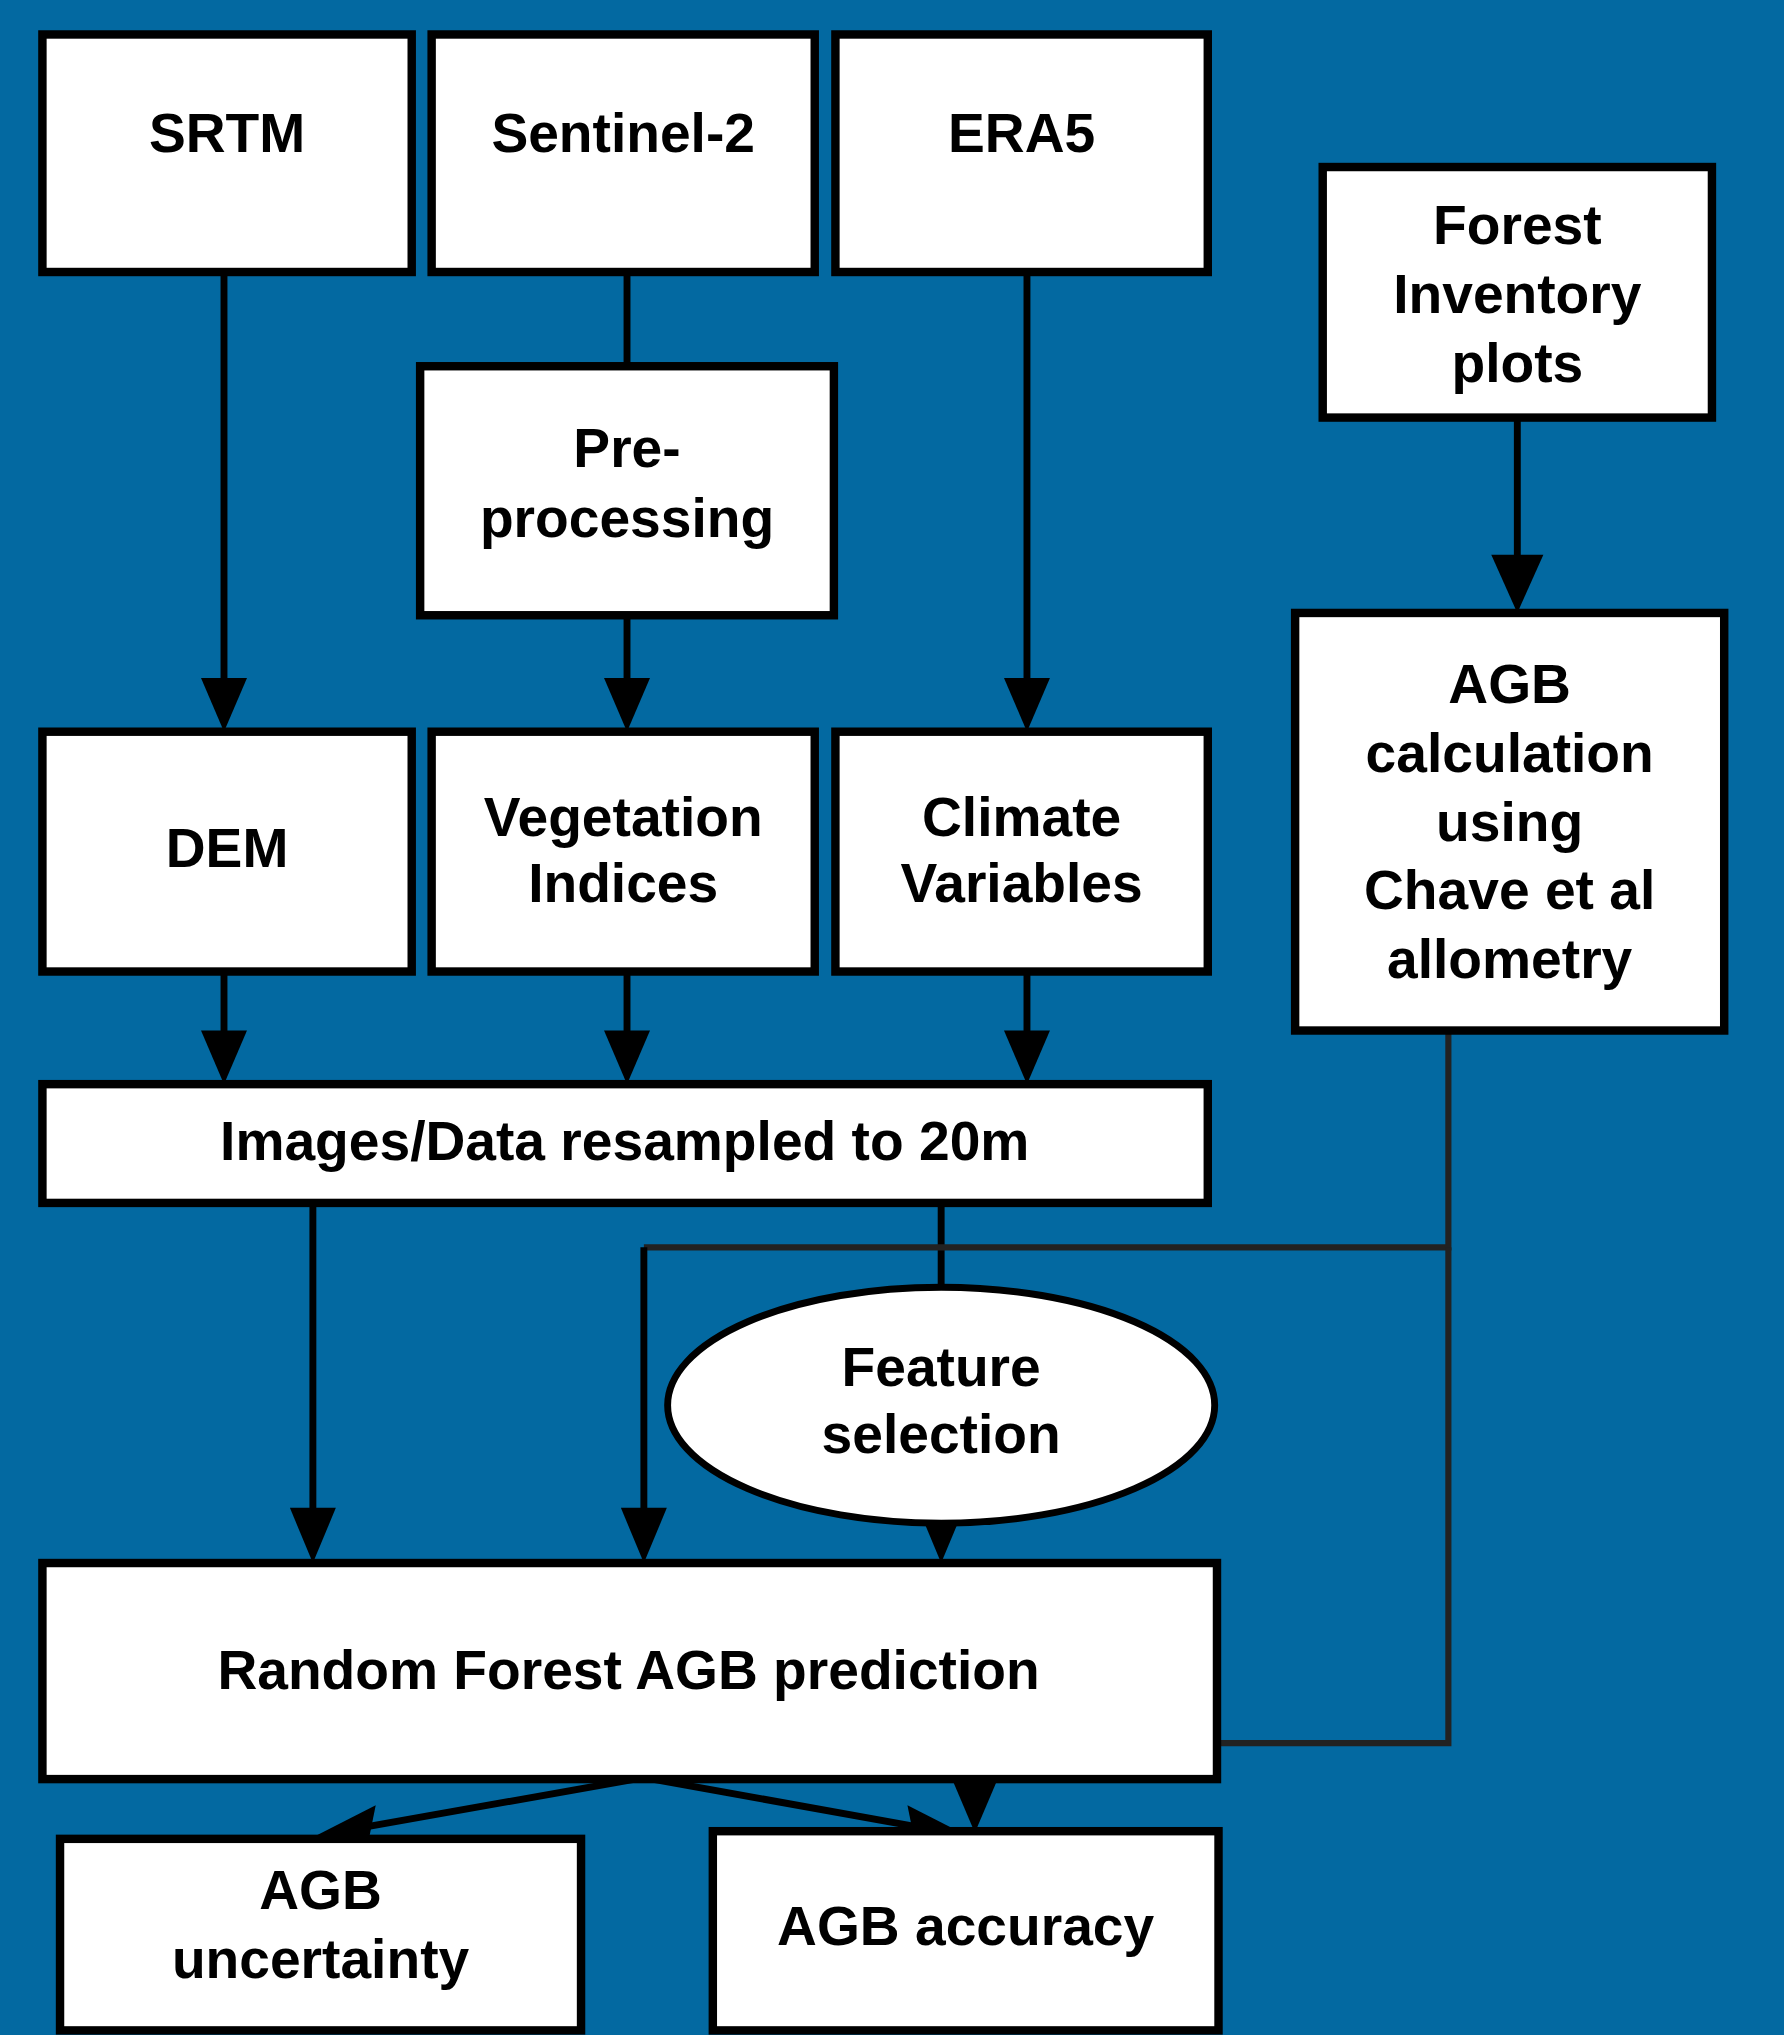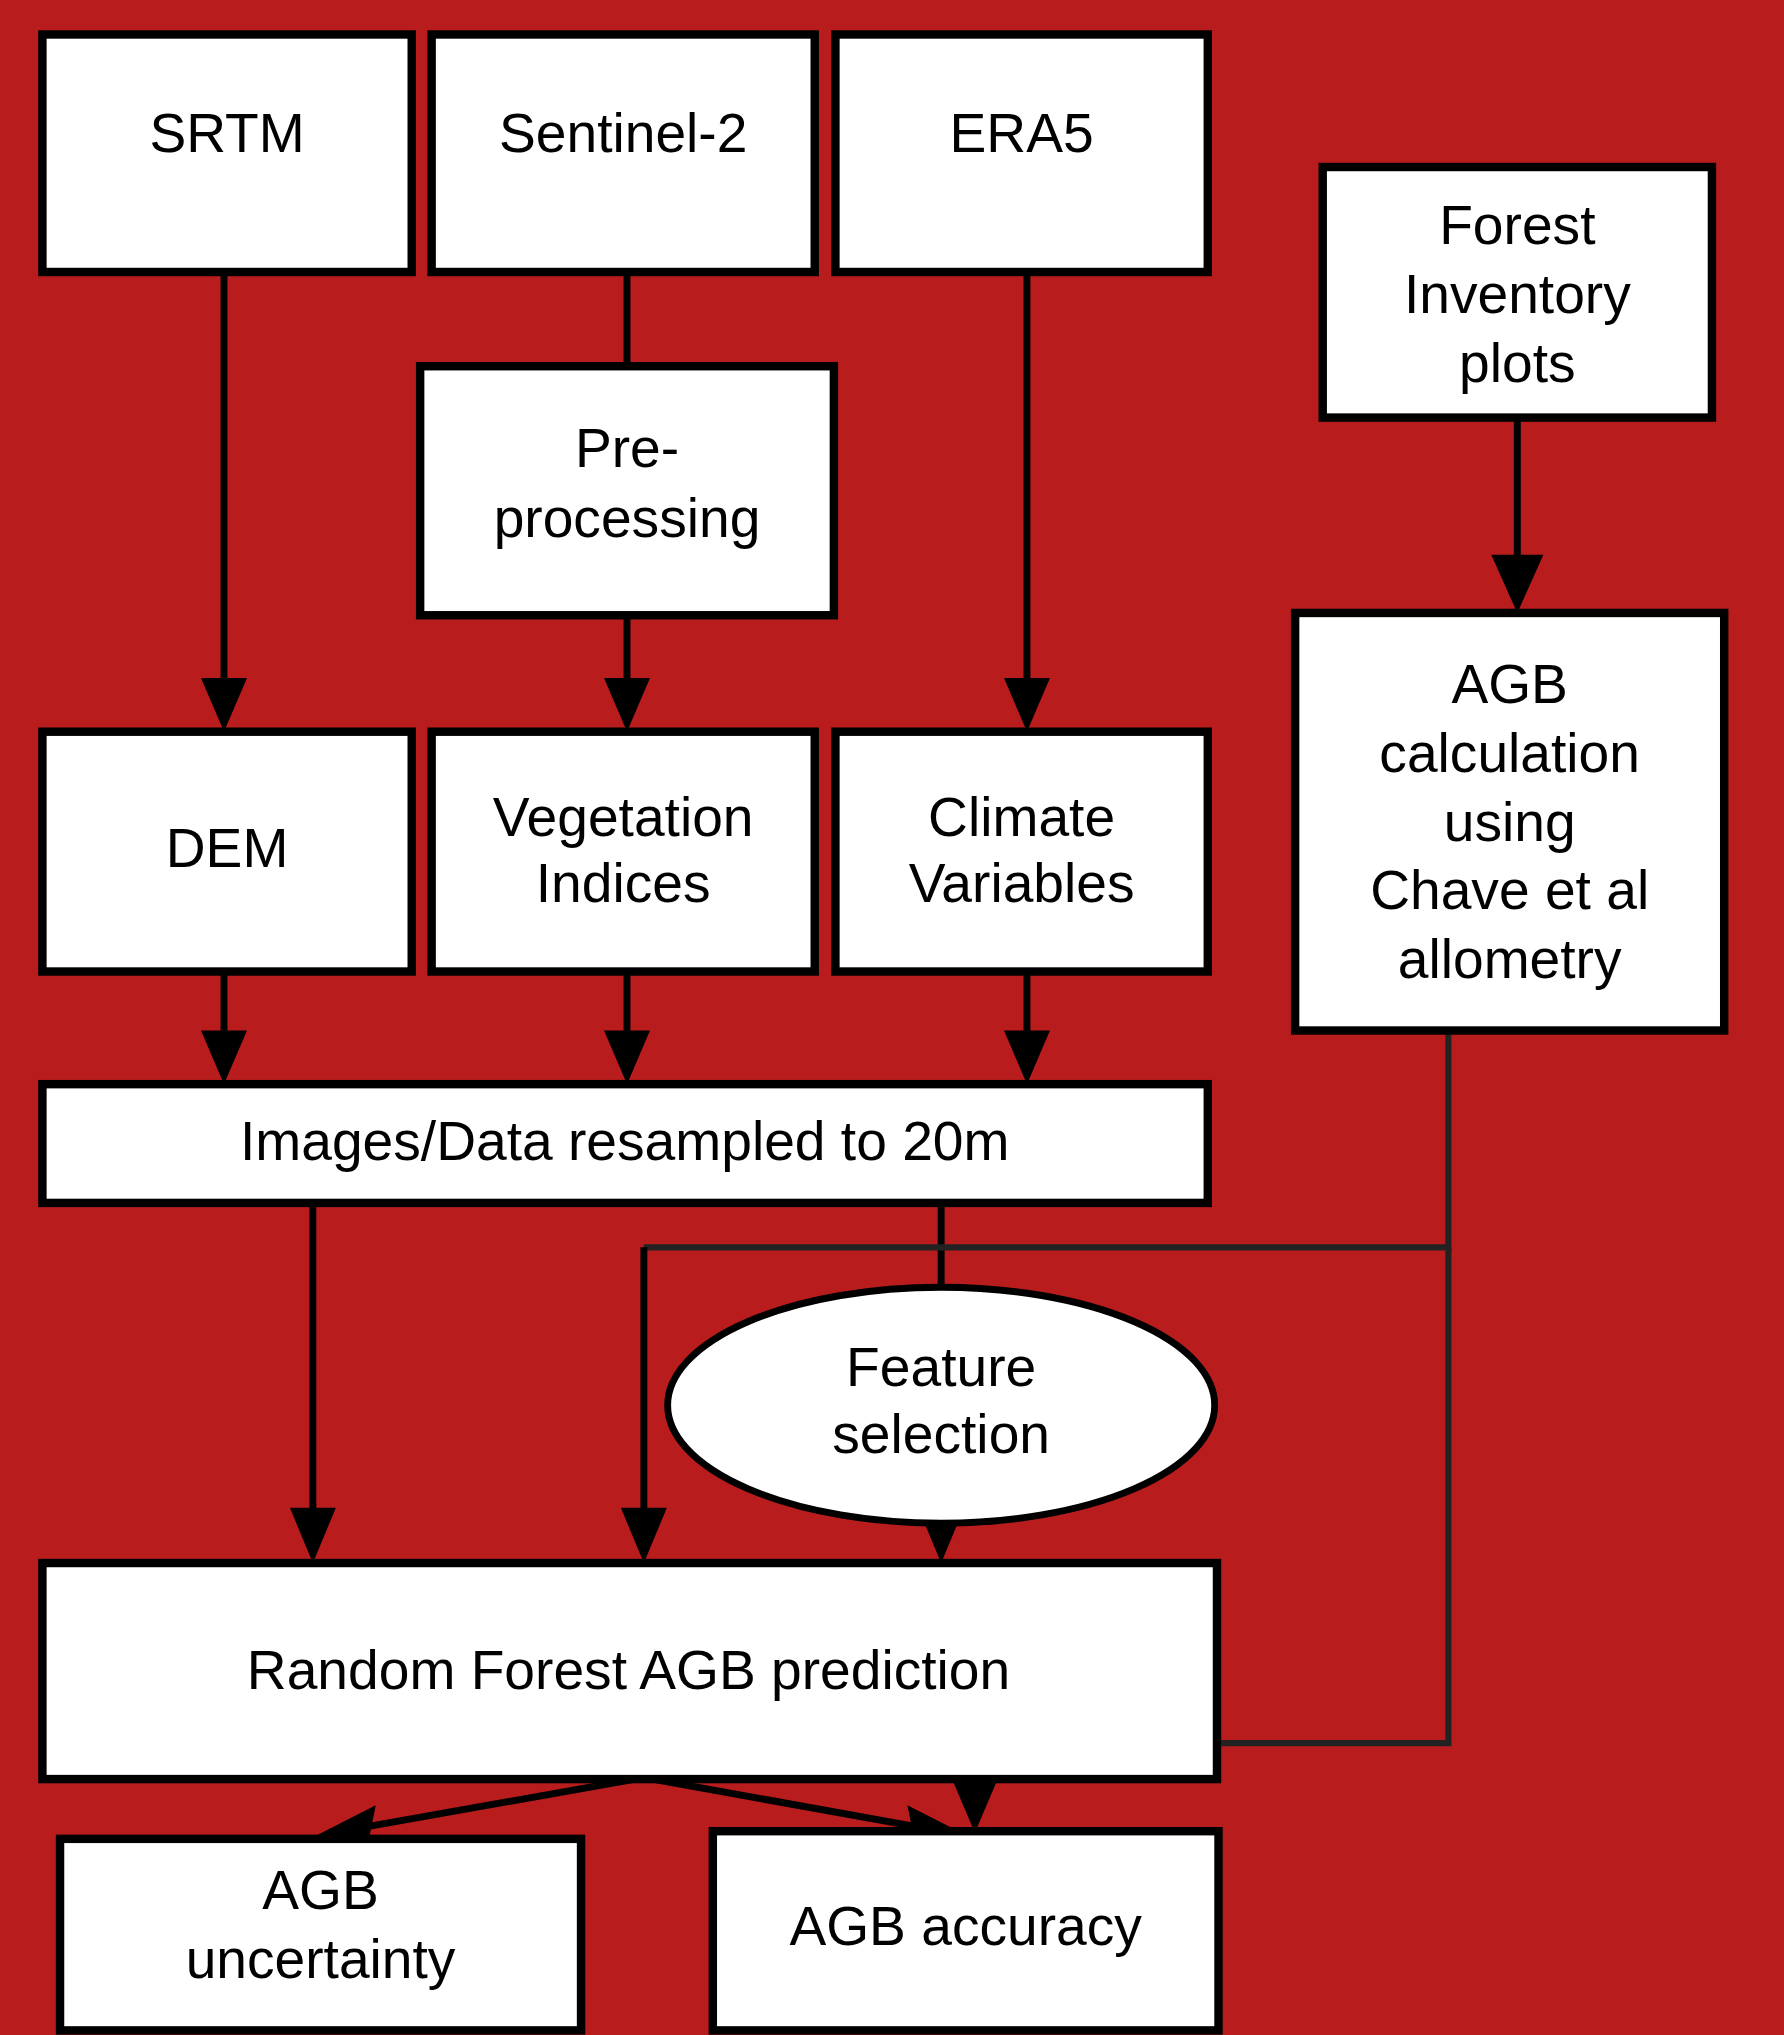--- a/index.html
+++ b/index.html
@@ -4,22 +4,23 @@
 <style>
   html, body {
     margin: 0;
     padding: 0;
     background: #ffffff;
   }
   #page {
     position: relative;
     width: 1784px;
     height: 2035px;
-    background: #b91c1c;
+    background: #0369a1;
     font-family: "Liberation Sans", sans-serif;
+    font-weight: bold;
   }
   svg.flow {
     position: absolute;
     top: 0;
     left: 0;
     width: 1785px;
     height: 2035px;
     display: block;
   }
   .nodebox {

